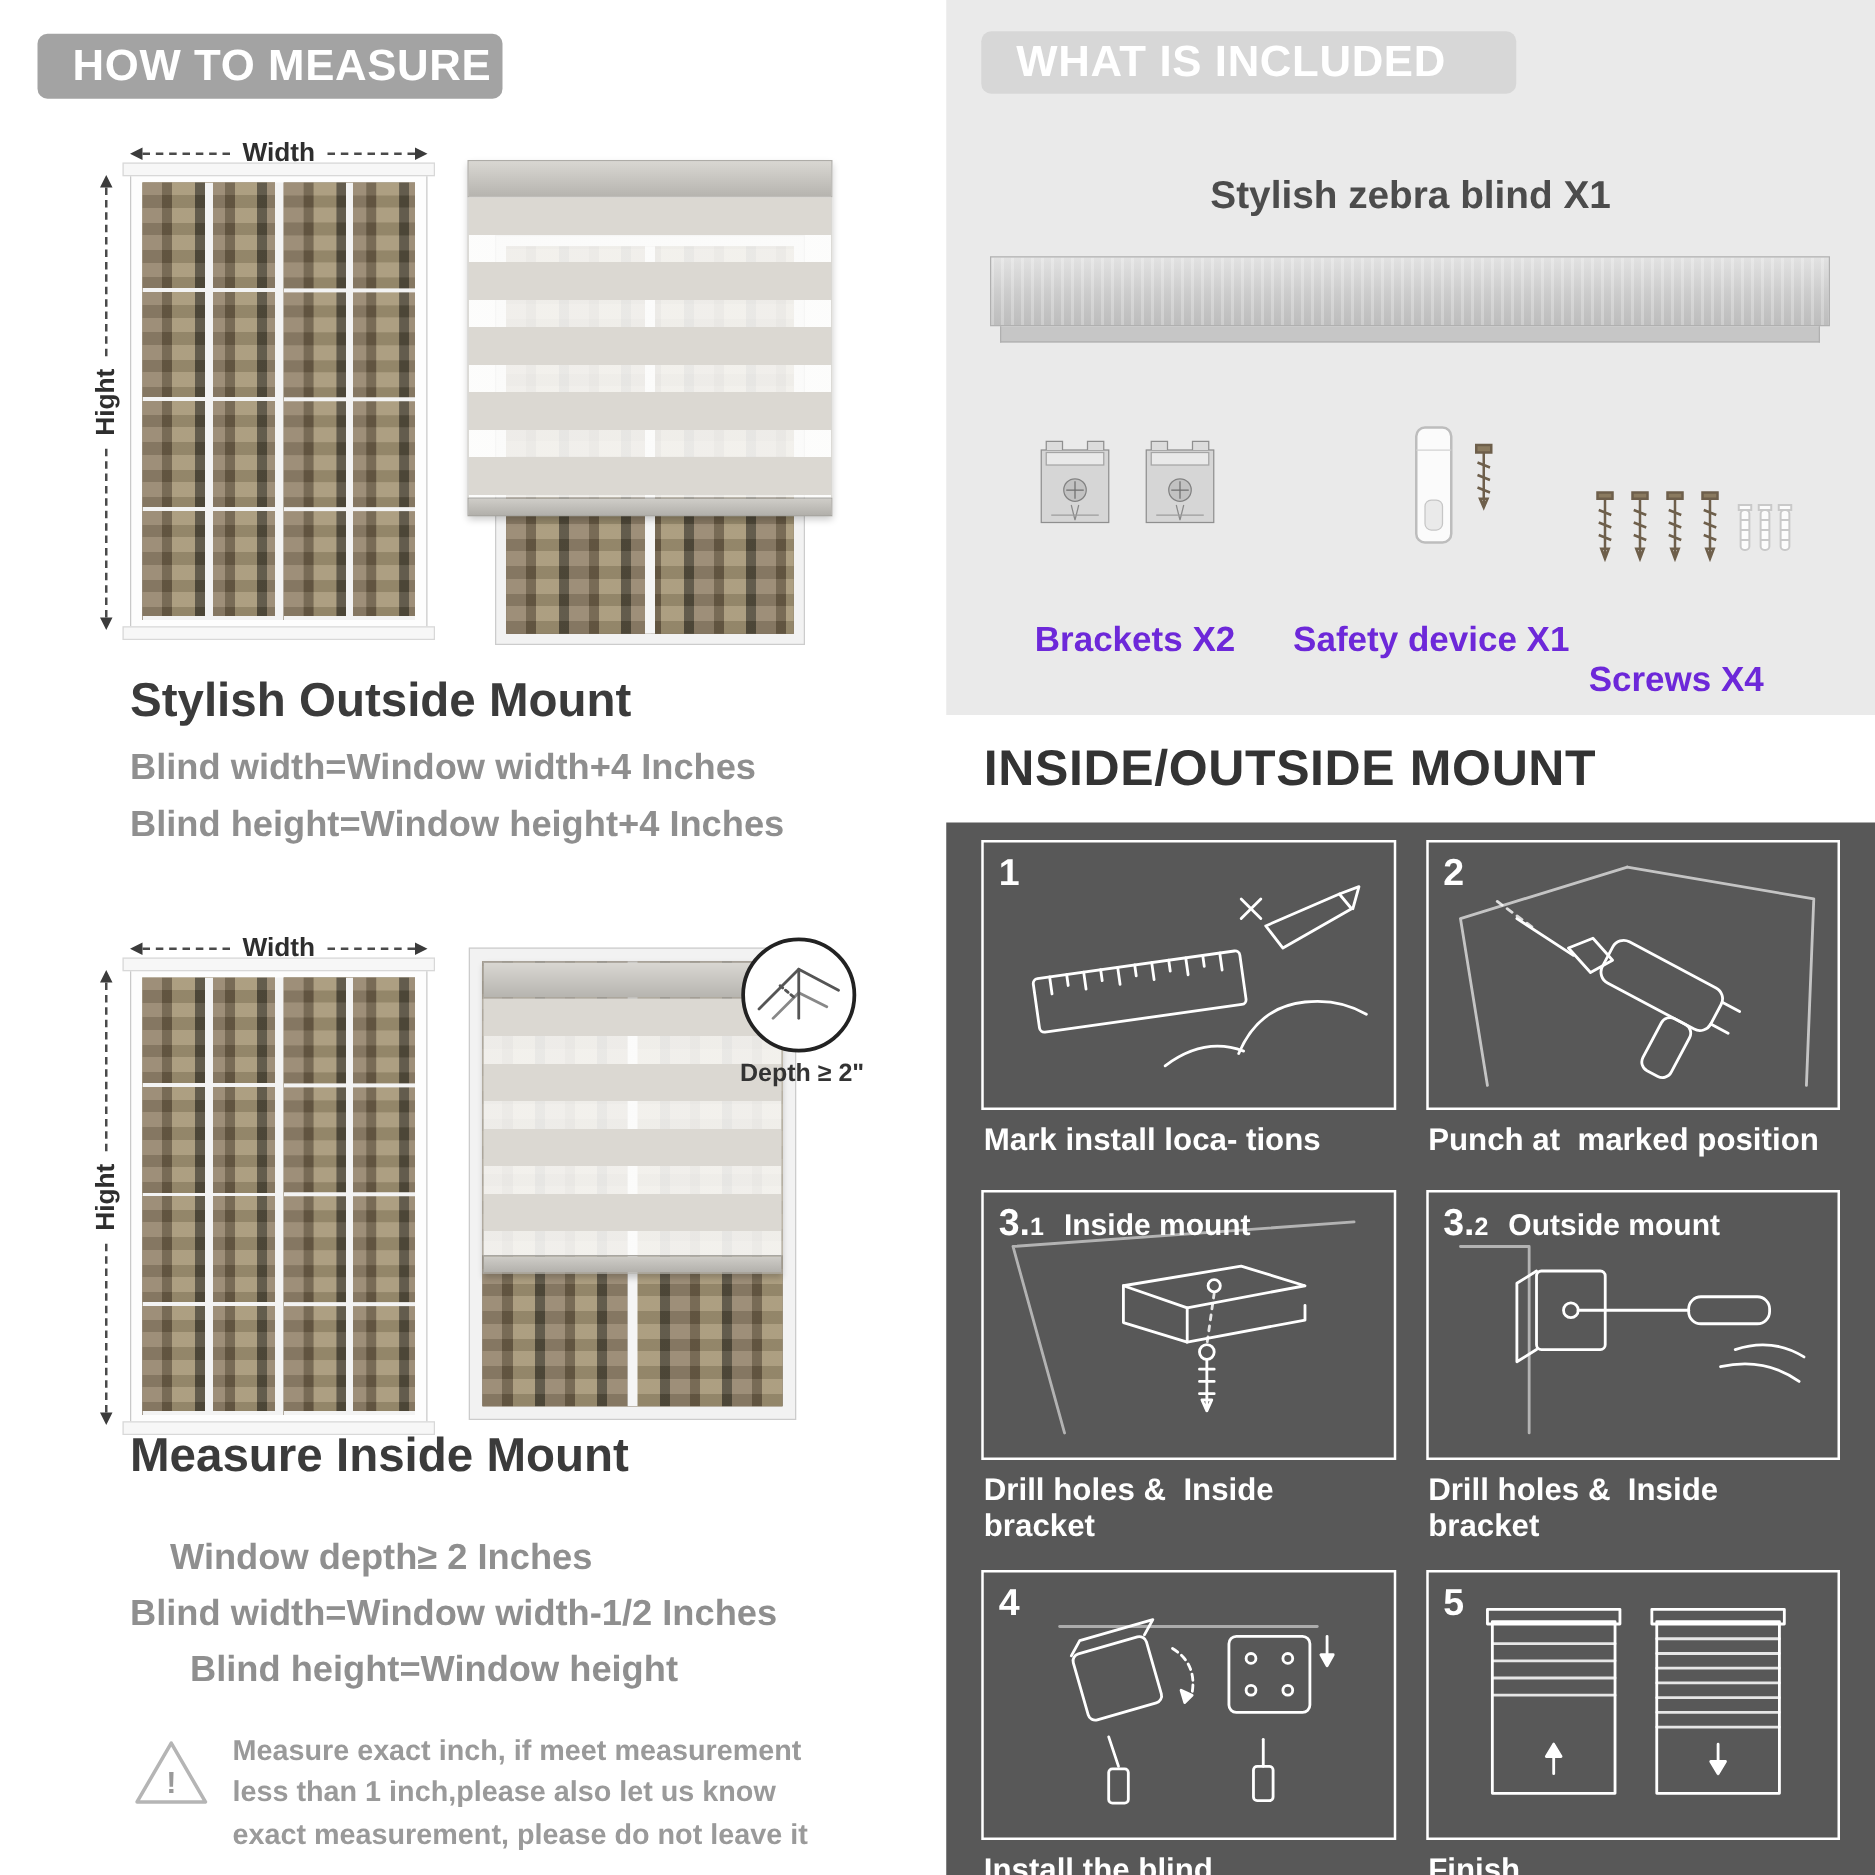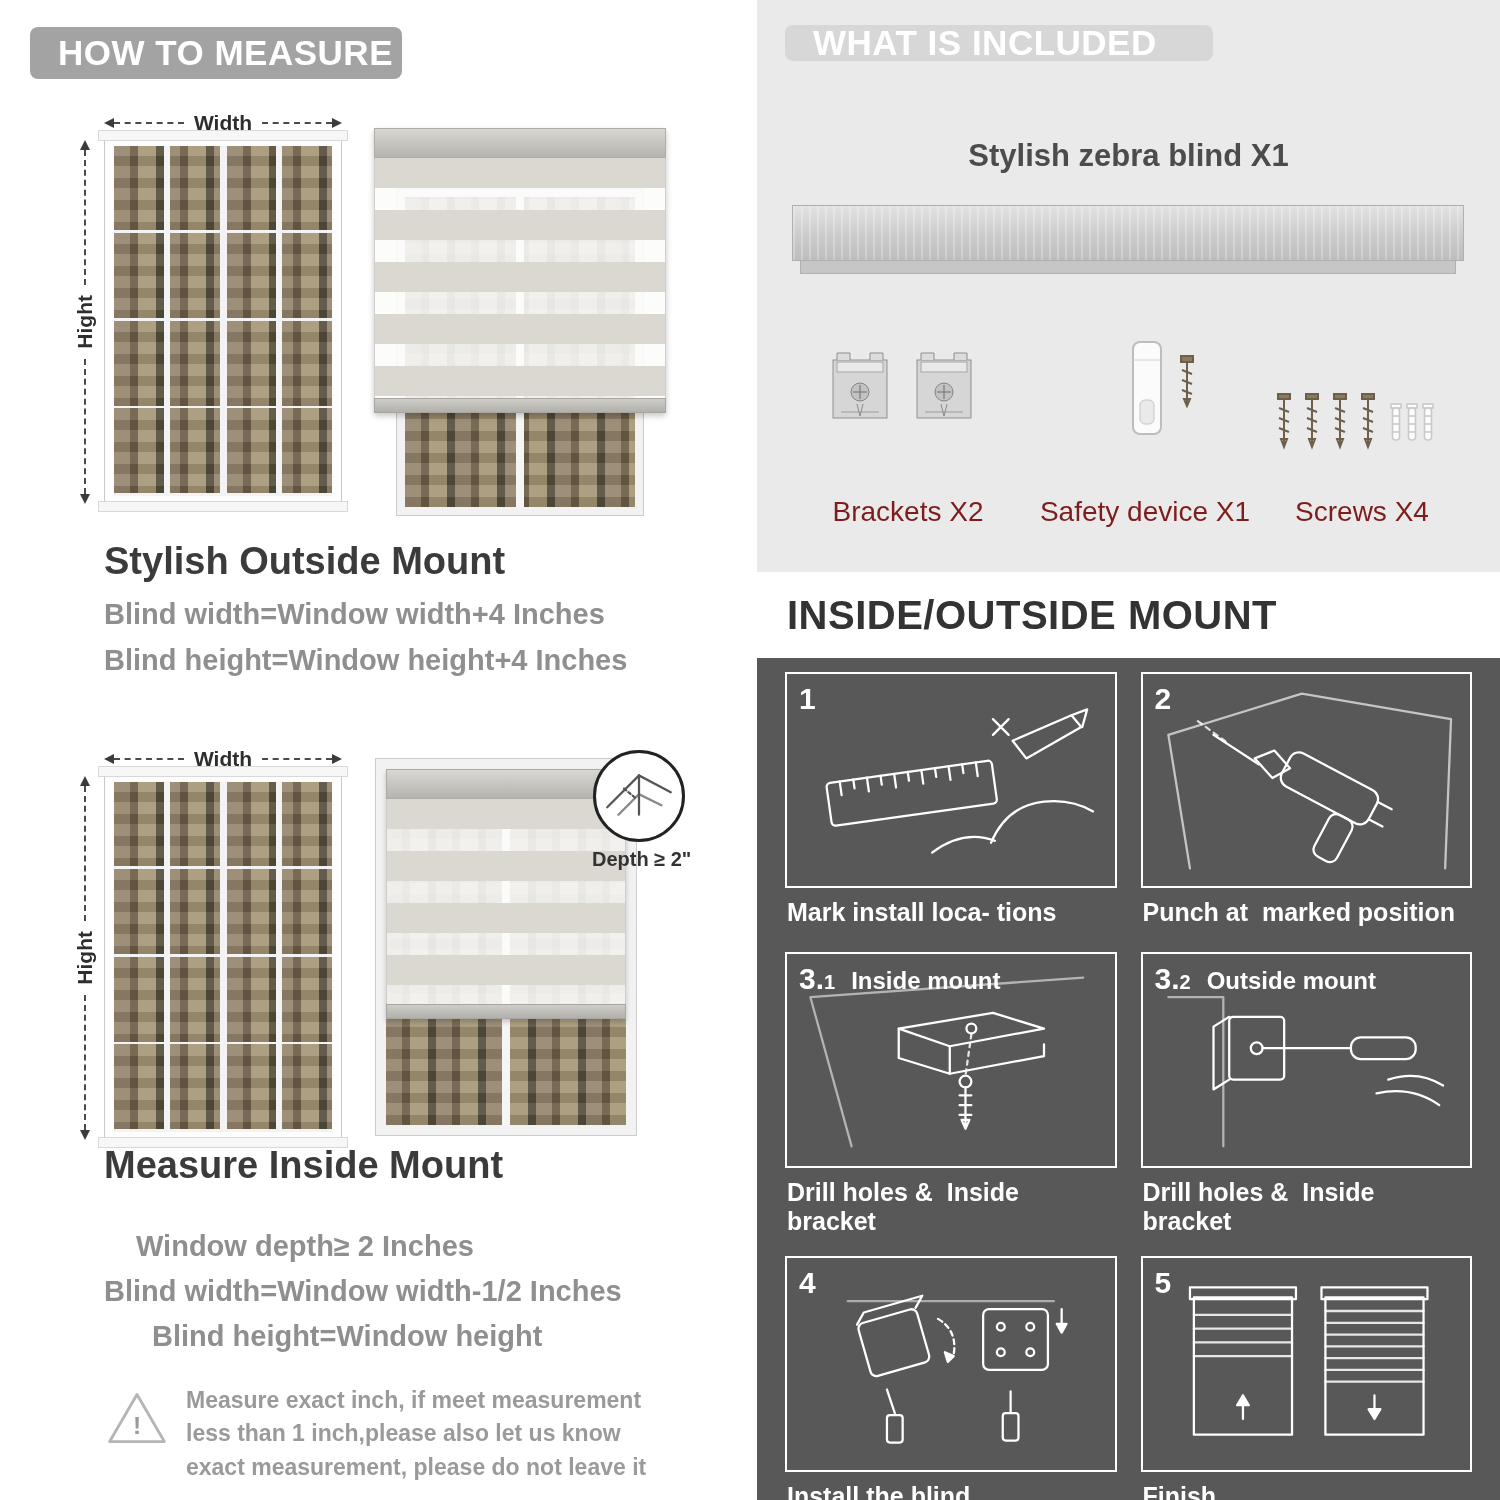--- a/index.html
+++ b/index.html
@@ -81,37 +81,37 @@
   .depth-circle { position:absolute; left:593px; top:750px; width:92px; height:92px; border:3px solid #222;
                   border-radius:50%; background:#fff; z-index:5; }
   .depth-label { position:absolute; left:592px; top:848px; font-size:20px; font-weight:bold; color:#333; z-index:5; }
 
   .note-text { position:absolute; left:186px; top:1384px; width:478px;
                font-size:23px; font-weight:bold; color:#9a9a9a; line-height:1.45; }
   .note-icon { position:absolute; left:104px; top:1388px; }
 
   
   .included-panel { position:absolute; left:757px; top:0; width:743px; height:572px; background:#eaeaea; }
-  .right-banner { left:28px; top:25px; width:428px; height:36px; background:#d7d7d7; font-size:35px; }
+  .right-banner { left:28px; top:25px; width:428px; height:50px; background:#d7d7d7; font-size:35px; }
   .product-title { position:absolute; left:0; top:138px; width:100%; text-align:center;
                    font-size:31px; font-weight:bold; color:#4c4c4c; }
   .bar-main { position:absolute; left:35px; top:205px; width:672px; height:56px;
               background:
                 repeating-linear-gradient(90deg, rgba(255,255,255,.25) 0 2px, transparent 2px 8px),
                 linear-gradient(180deg,#e2e2e2 0%,#cbcbcb 55%,#bdbdbd 100%);
               border:1px solid #b0b0b0; }
   .bar-lip  { position:absolute; left:43px; top:261px; width:656px; height:13px;
               background:#c6c6c6; border:1px solid #b0b0b0; border-top:none; }
   .brackets { position:absolute; left:70px; top:346px; display:flex; gap:18px; }
   .safety   { position:absolute; left:338px; top:338px; }
   .screws   { position:absolute; left:516px; top:388px; }
-  .inc-label { position:absolute; top:496px; font-size:28px; font-weight:normal; color:#7f1d1d; text-align:center; }
+  .inc-label { position:absolute; top:496px; font-size:28px; font-weight:bold; color:#6d28d9; text-align:center; }
   .inc-label.b { left:36px;  width:230px; }
   .inc-label.s { left:262px; width:252px; }
-  .inc-label.c { left:512px; width:186px; }
+  .inc-label.c { left:491px; width:186px;margin-top:32px; }
 
   .mount-strip { position:absolute; left:757px; top:572px; width:743px; height:86px; background:#ffffff;
                  display:flex; align-items:center; padding-left:30px; }
   .mount-title { font-size:40px; font-weight:bold; color:#333333; letter-spacing:.5px; }
 
   .dark-panel { position:absolute; left:757px; top:658px; width:743px; height:842px; background:#585858;
                 padding:14px 28px 0; }
   .steps-grid { display:grid; grid-template-columns:1fr 1fr; column-gap:24px; row-gap:6px; }
   .step-box { border:2px solid #ffffff; height:216px; position:relative; overflow:hidden; }
   .step-head { position:absolute; top:8px; left:12px; display:flex; align-items:baseline; z-index:2; color:#fff; }

